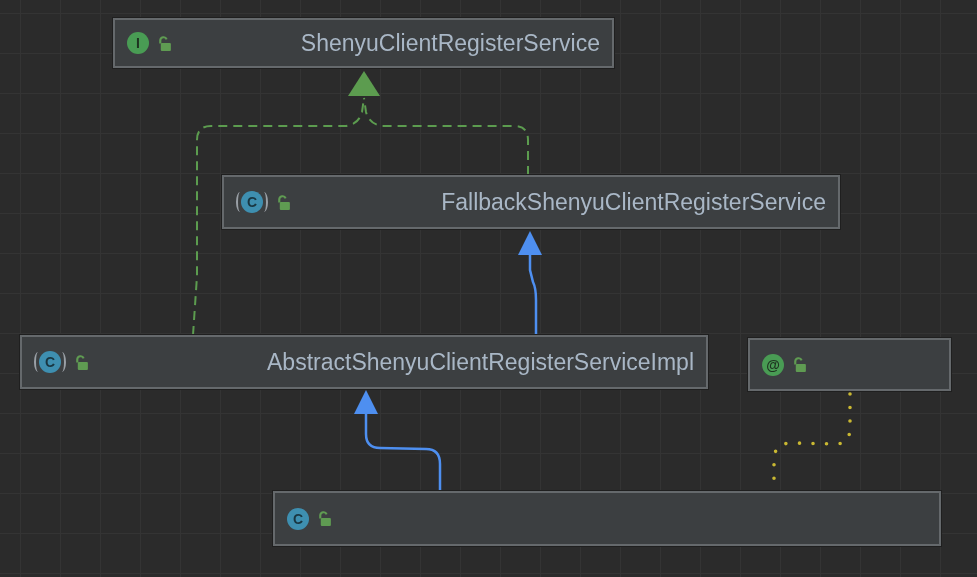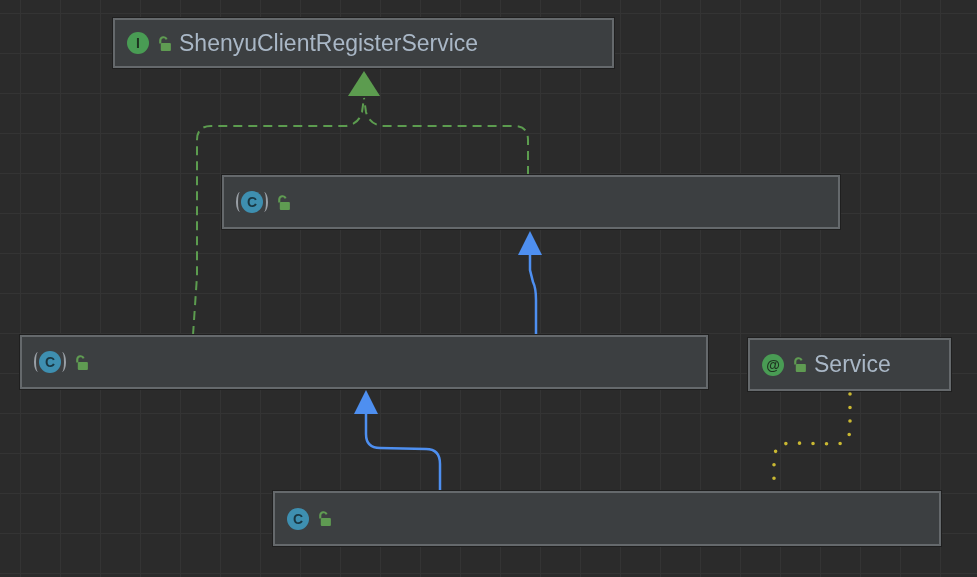--- a/index.html
+++ b/index.html
@@ -16,21 +16,21 @@
   .edges{position:absolute;left:0;top:0;z-index:1;}
   .e-dash{stroke-width:2;stroke-dasharray:9 6;fill:none;}
   .e-solid{stroke-width:2.5;fill:none;}
   .e-dot{stroke-width:3.6;stroke-dasharray:0 13.5;stroke-linecap:round;fill:none;}
   .node{
     position:absolute;z-index:2;display:flex;align-items:center;
     background:#3C3F41;border:2px solid #65696C;box-sizing:border-box;
     box-shadow:0 0 0 1px #1F1F1F;padding:0 12px;
   }
   .node .label{
-    flex:1;text-align:left;color:#A9B7C6;font-size:23px;
+    flex:1;text-align:right;color:#A9B7C6;font-size:23px;
     white-space:nowrap;overflow:hidden;
   }
   .icons{display:flex;align-items:center;gap:7px;margin-right:6px;}
   .circle{
     width:22px;height:22px;border-radius:50%;display:flex;
     align-items:center;justify-content:center;flex:0 0 auto;
     font-weight:bold;font-size:14px;line-height:1;
   }
   .ic-green{background:#499C54;color:#1E3320;}
   .ic-teal{background:#3E8FB0;color:#193641;}
@@ -81,49 +81,50 @@
         <span class="circle ic-teal">
             <span>C</span>
           </span>
         <span class="paren r"></span>
       </span>
       <svg class="lock" width="17" height="17" viewBox="0 0 16 16">
         <path d="M4 8 V5.2 A3.1 3.1 0 0 1 10 4.1" fill="none" stroke-width="2" stroke="#5F9B52"></path>
         <rect x="4.5" y="7.5" width="9.5" height="7.5" rx="1" fill="#5F9B52"></rect>
       </svg>
     </span>
+    <span class="label">FallbackShenyuClientRegisterService</span>
   </div>
 
   <div class="node" style="left:20px;top:335px;width:688px;height:54px">
     <span class="icons">
       <span class="abs-wrap">
         <span class="paren l"></span>
         <span class="circle ic-teal">
             <span>C</span>
           </span>
         <span class="paren r"></span>
       </span>
       <svg class="lock" width="17" height="17" viewBox="0 0 16 16">
         <path d="M4 8 V5.2 A3.1 3.1 0 0 1 10 4.1" fill="none" stroke-width="2" stroke="#5F9B52"></path>
         <rect x="4.5" y="7.5" width="9.5" height="7.5" rx="1" fill="#5F9B52"></rect>
       </svg>
     </span>
+    <span class="label">AbstractShenyuClientRegisterServiceImpl</span>
   </div>
 
   <div class="node" style="left:748px;top:338px;width:203px;height:53px">
     <span class="icons">
       <span class="circle ic-green">
           <span>@</span>
         </span>
       <svg class="lock" width="17" height="17" viewBox="0 0 16 16">
         <path d="M4 8 V5.2 A3.1 3.1 0 0 1 10 4.1" fill="none" stroke-width="2" stroke="#5F9B52"></path>
         <rect x="4.5" y="7.5" width="9.5" height="7.5" rx="1" fill="#5F9B52"></rect>
       </svg>
     </span>
-    <span class="label">Service</span>
   </div>
 
   <div class="node" style="left:273px;top:491px;width:668px;height:55px">
     <span class="icons">
       <span class="circle ic-teal">
           <span>C</span>
         </span>
       <svg class="lock" width="17" height="17" viewBox="0 0 16 16">
         <path d="M4 8 V5.2 A3.1 3.1 0 0 1 10 4.1" fill="none" stroke-width="2" stroke="#5F9B52"></path>
         <rect x="4.5" y="7.5" width="9.5" height="7.5" rx="1" fill="#5F9B52"></rect>

